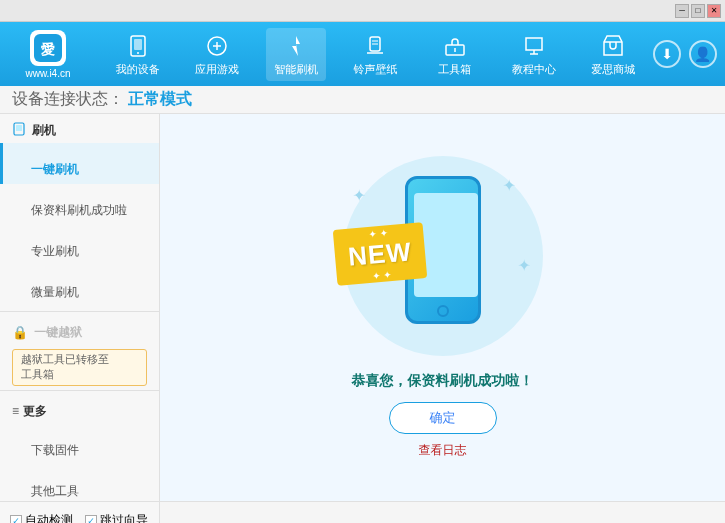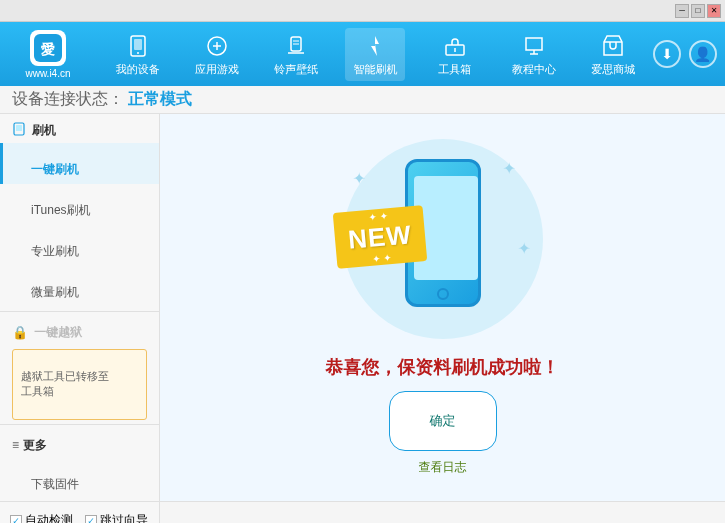--- a/index.html
+++ b/index.html
@@ -114,21 +114,21 @@
     }
     .sidebar-item.active {
       background: #e6f4fb;
       border-left: 3px solid #1a9fe0;
       color: #1a9fe0;
       font-weight: bold;
     }
     .sidebar-divider { height: 1px; background: #e0e0e0; margin: 4px 0; }
     .sidebar-note {
       margin: 4px 12px;
-      padding: 19px 8px;
+      padding: 2px 8px;
       background: #fff8e6;
       border: 1px solid #f0c060;
       border-radius: 3px;
       font-size: 11px;
       color: #666;
       line-height: 1.4;
     }
     .sidebar-more-header {
       display: flex; align-items: center;
       padding: 8px 12px 4px;
@@ -204,38 +204,38 @@
       color: #fff; font-size: 10px;
     }
     
     .sparkle {
       position: absolute;
       color: #a0d8ef;
       font-size: 16px;
     }
 
     .success-text {
-      font-size: 18px;
-      color: #b91c1c;
+      font-size: 14px;
+      color: #0f766e;
       margin-bottom: 12px;
       font-weight: bold;
     }
     .confirm-btn {
-      padding: 20px 40px;
+      padding: 6px 40px;
       background: #fff;
       border: 1px solid #1a9fe0;
       border-radius: 16px;
-      color: #0f766e;
+      color: #3b82f6;
       font-size: 13px;
       cursor: pointer;
       margin-bottom: 8px;
       display: block;
     }
     .again-link {
-      color: #4d7c0f;
+      color: #b91c1c;
       font-size: 12px;
       cursor: pointer;
       text-decoration: none;
     }
     .bottom-checkbox { display: flex; align-items: center; gap: 3px; cursor: pointer; }
     .checkbox-box {
       width: 12px; height: 12px;
       border: 1px solid #aaa;
       background: #fff;
       display: flex; align-items: center; justify-content: center;
@@ -310,41 +310,41 @@
       <div class="nav-icon">
         <svg width="24" height="24" viewBox="0 0 24 24" fill="white">
             <circle cx="12" cy="12" r="9" stroke="white" stroke-width="1.5" fill="none"></circle>
             <line x1="8" y1="12" x2="16" y2="12" stroke="white" stroke-width="1.5"></line>
             <line x1="12" y1="8" x2="12" y2="16" stroke="white" stroke-width="1.5"></line>
           </svg>
       </div>
       <span class="nav-label">应用游戏</span>
     </div>
 
+    <div class="nav-item active">
+      <div class="nav-icon">
+        <svg width="24" height="24" viewBox="0 0 24 24" fill="white">
+            <path d="M12 2 L16 10 L12 10 L14 22 L8 12 L12 12 Z" fill="white"></path>
+          </svg>
+      </div>
+      <span class="nav-label">智能刷机</span>
+    </div>
+
     <div class="nav-item">
       <div class="nav-icon">
         <svg width="24" height="24" viewBox="0 0 24 24" fill="white">
             <rect x="7" y="3" width="10" height="14" rx="2" stroke="white" stroke-width="1.5" fill="none"></rect>
             <line x1="9" y1="7" x2="15" y2="7" stroke="white" stroke-width="1"></line>
             <line x1="9" y1="10" x2="15" y2="10" stroke="white" stroke-width="1"></line>
             <line x1="4" y1="19" x2="20" y2="19" stroke="white" stroke-width="1.5"></line>
           </svg>
       </div>
       <span class="nav-label">铃声壁纸</span>
     </div>
 
-    <div class="nav-item active">
-      <div class="nav-icon">
-        <svg width="24" height="24" viewBox="0 0 24 24" fill="white">
-            <path d="M12 2 L16 10 L12 10 L14 22 L8 12 L12 12 Z" fill="white"></path>
-          </svg>
-      </div>
-      <span class="nav-label">智能刷机</span>
-    </div>
-
     <div class="nav-item">
       <div class="nav-icon">
         <svg width="24" height="24" viewBox="0 0 24 24">
             <rect x="3" y="11" width="18" height="10" rx="1" stroke="white" stroke-width="1.5" fill="none"></rect>
             <path d="M9 11V8a3 3 0 016 0v3" stroke="white" stroke-width="1.5" fill="none"></path>
             <line x1="12" y1="14" x2="12" y2="18" stroke="white" stroke-width="1.5"></line>
           </svg>
       </div>
       <span class="nav-label">工具箱</span>
     </div>
@@ -391,21 +391,21 @@
             <rect x="2" y="1" width="10" height="12" rx="1.5" stroke="#1a9fe0" stroke-width="1.2" fill="none"></rect>
             <rect x="4" y="3" width="6" height="6" rx="0.5" fill="#b8eeff"></rect>
           </svg>
       </span>
       <span class="sidebar-section-title">刷机</span>
     </div>
     <div class="sidebar-item active">
       <span>一键刷机</span>
     </div>
     <div class="sidebar-item">
-      <span>iTunes刷机</span>
+      <span>保资料刷机成功啦</span>
     </div>
     <div class="sidebar-item">
       <span>专业刷机</span>
     </div>
     <div class="sidebar-item">
       <span>微量刷机</span>
     </div>
 
     <div class="sidebar-divider"></div>
 

